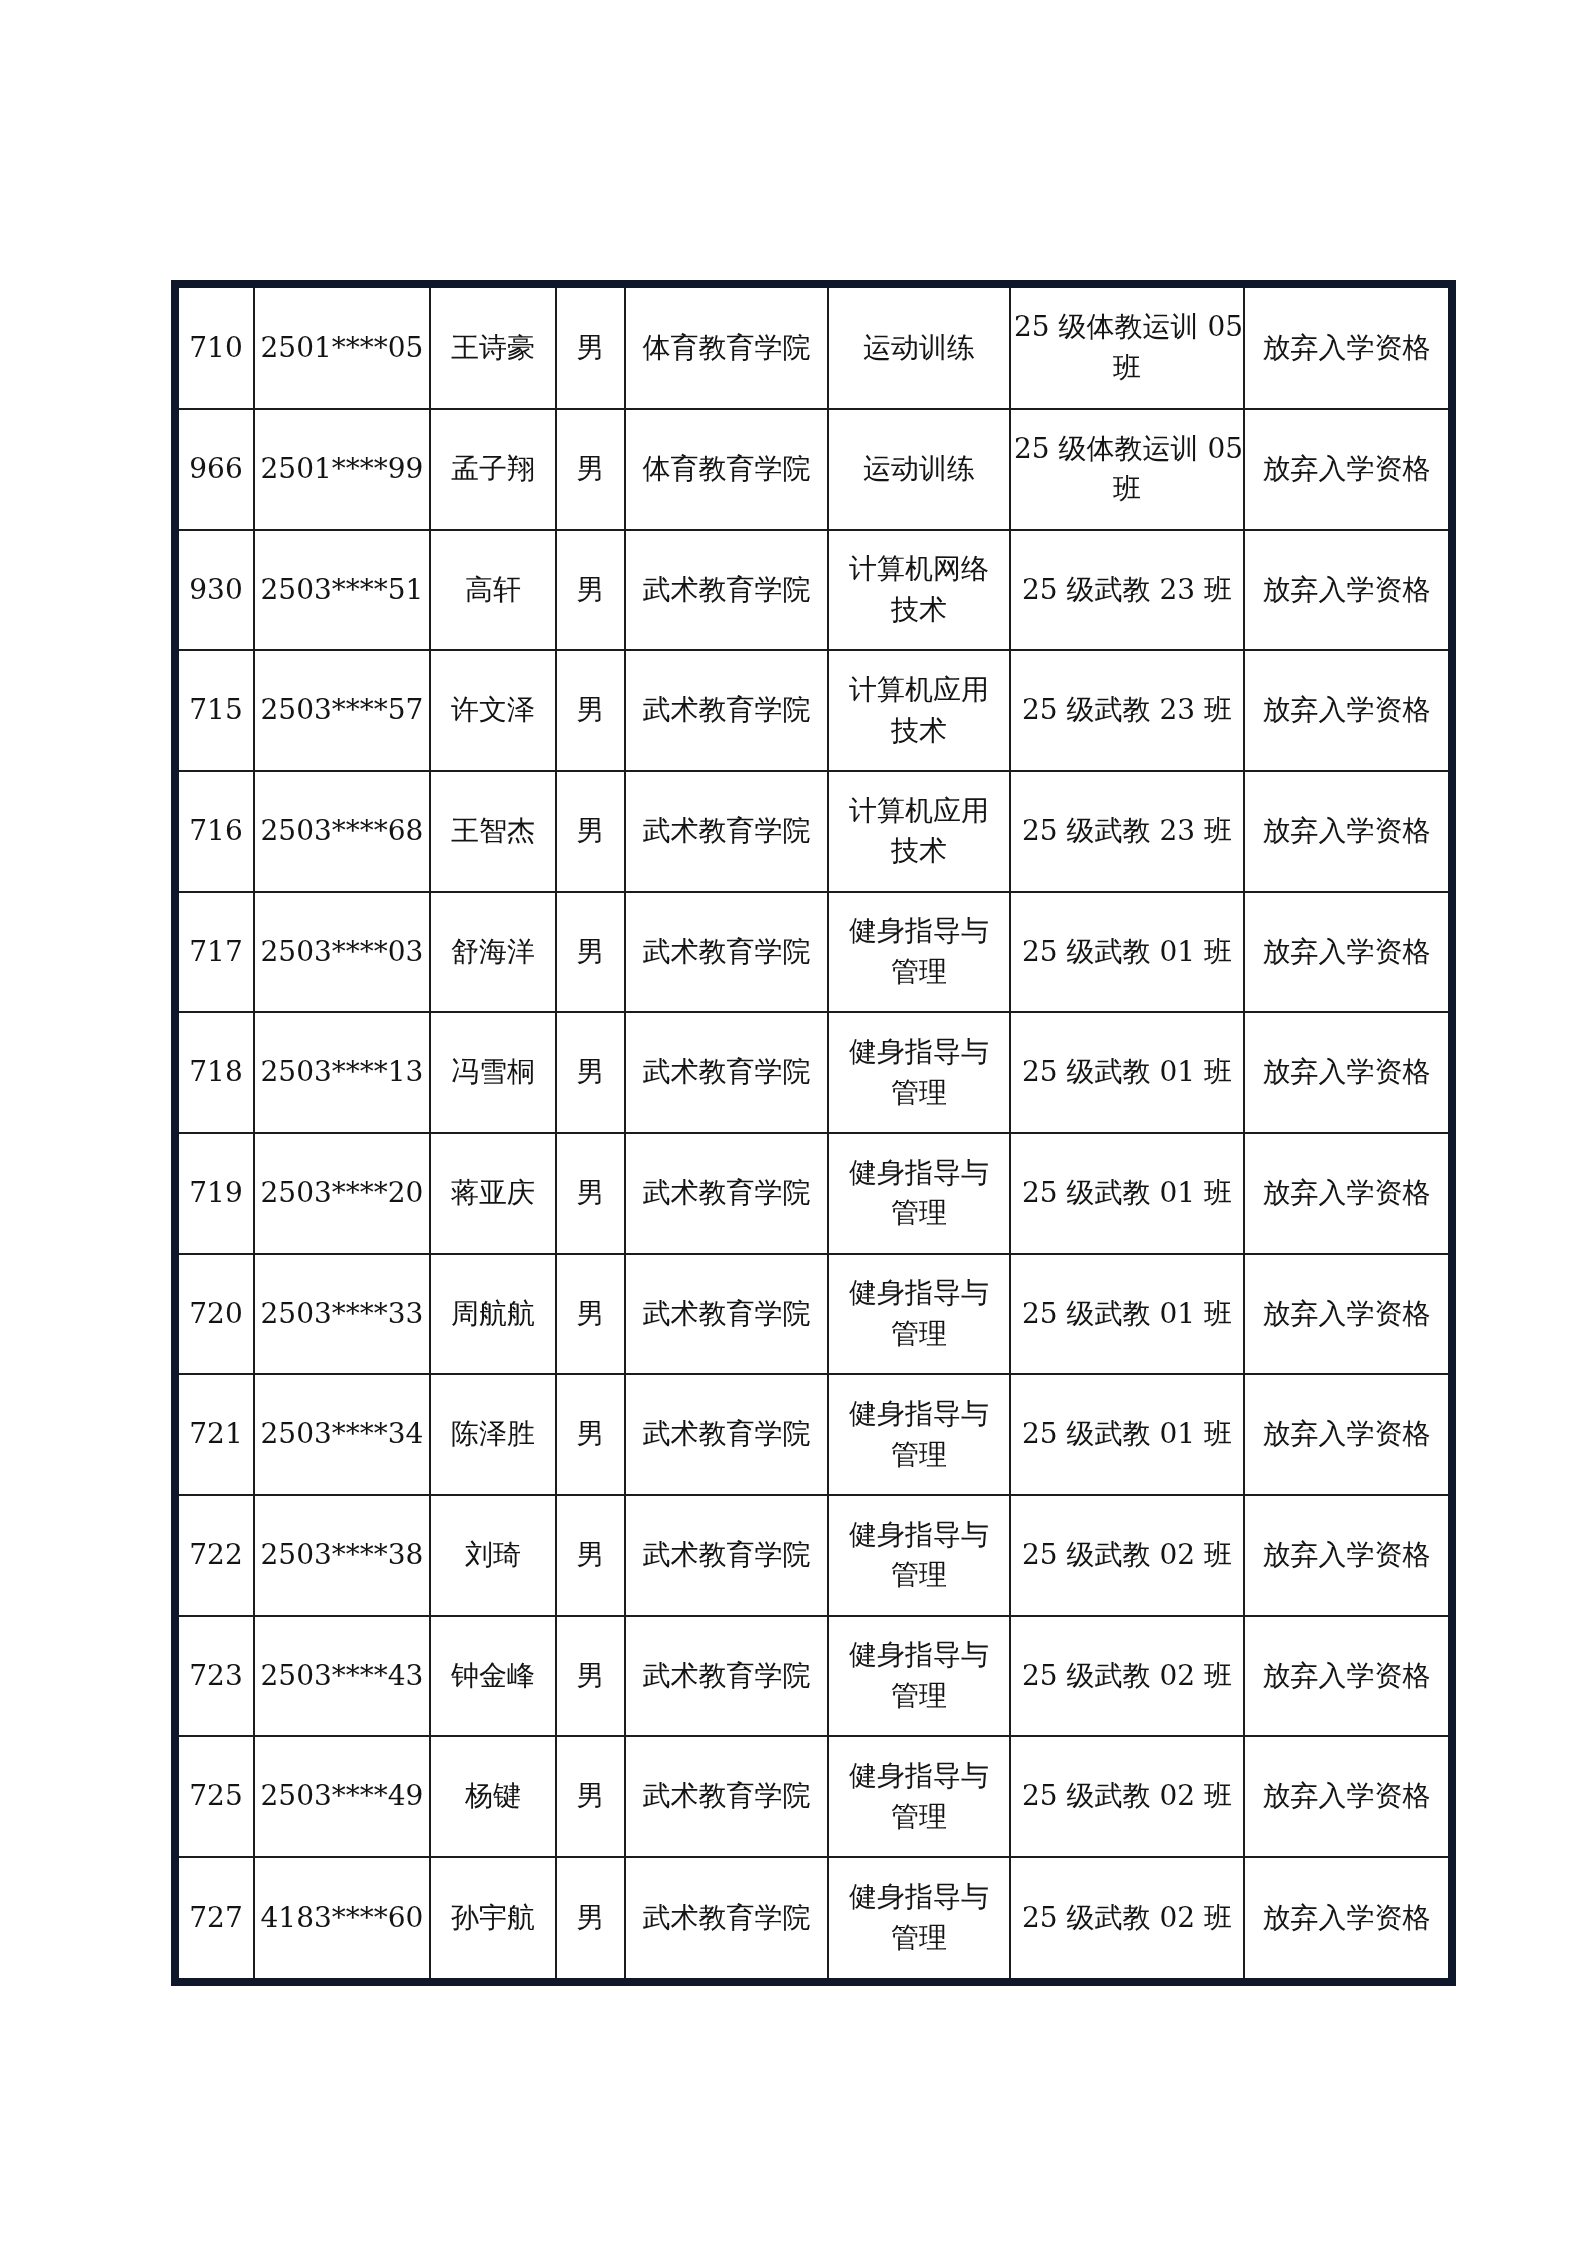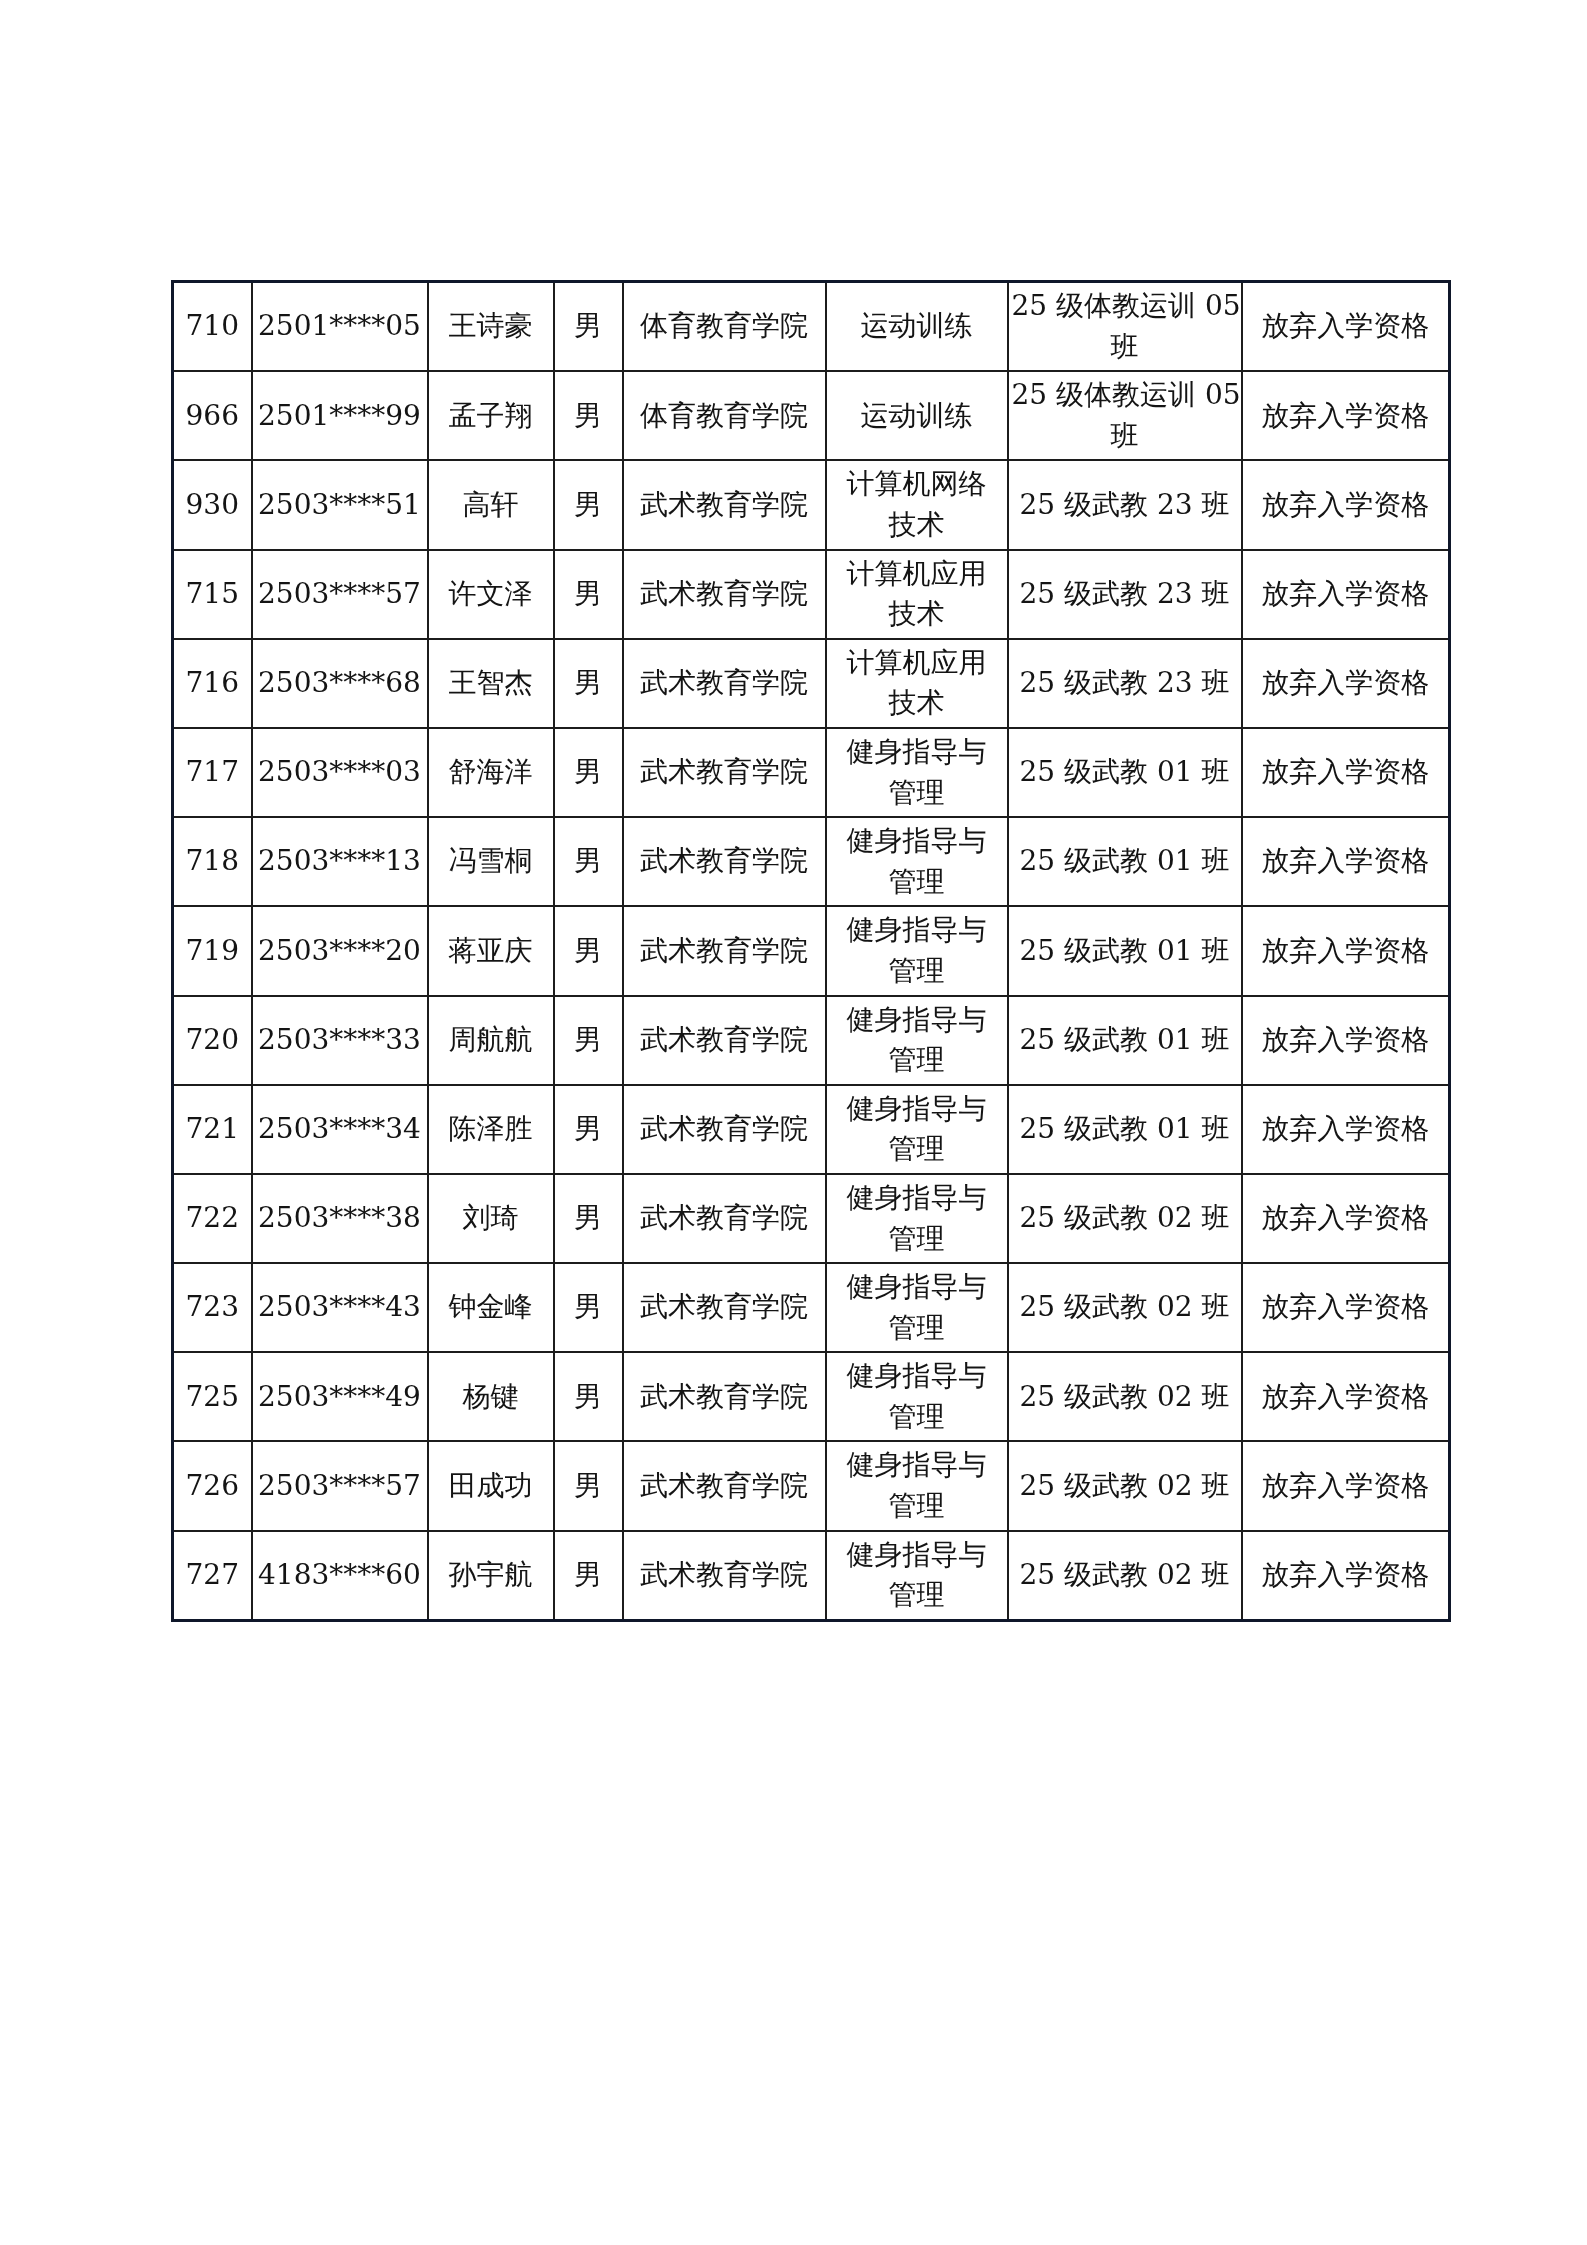--- a/index.html
+++ b/index.html
@@ -14,24 +14,24 @@
     background: #ffffff;
     font-family: "DejaVu Serif", "Liberation Serif", serif;
     color: #111111;
     overflow: hidden;
   }
   table.roster {
     position: absolute;
     left: 171px;
     top: 280px;
     width: 1277px;
-    height: 1342px;
+    height: 1706px;
     border-collapse: collapse;
     table-layout: fixed;
-    border: 3px solid #0f172a;
+    border: 8px solid #0f172a;
   }
   table.roster td {
     border: 2px solid #1c1c1c;
     text-align: center;
     vertical-align: middle;
     font-size: 28px;
     line-height: 1.45;
     white-space: pre;
     padding: 0 3px;
     color: #141414;
@@ -190,31 +190,20 @@
           <td>2503****49</td>
           <td>杨键</td>
           <td>男</td>
           <td>武术教育学院</td>
           <td>健身指导与
 管理</td>
           <td>25 级武教 02 班</td>
           <td>放弃入学资格</td>
         </tr>
         <tr>
-          <td>726</td>
-          <td>2503****57</td>
-          <td>田成功</td>
-          <td>男</td>
-          <td>武术教育学院</td>
-          <td>健身指导与
-管理</td>
-          <td>25 级武教 02 班</td>
-          <td>放弃入学资格</td>
-        </tr>
-        <tr>
           <td>727</td>
           <td>4183****60</td>
           <td>孙宇航</td>
           <td>男</td>
           <td>武术教育学院</td>
           <td>健身指导与
 管理</td>
           <td>25 级武教 02 班</td>
           <td>放弃入学资格</td>
         </tr>

